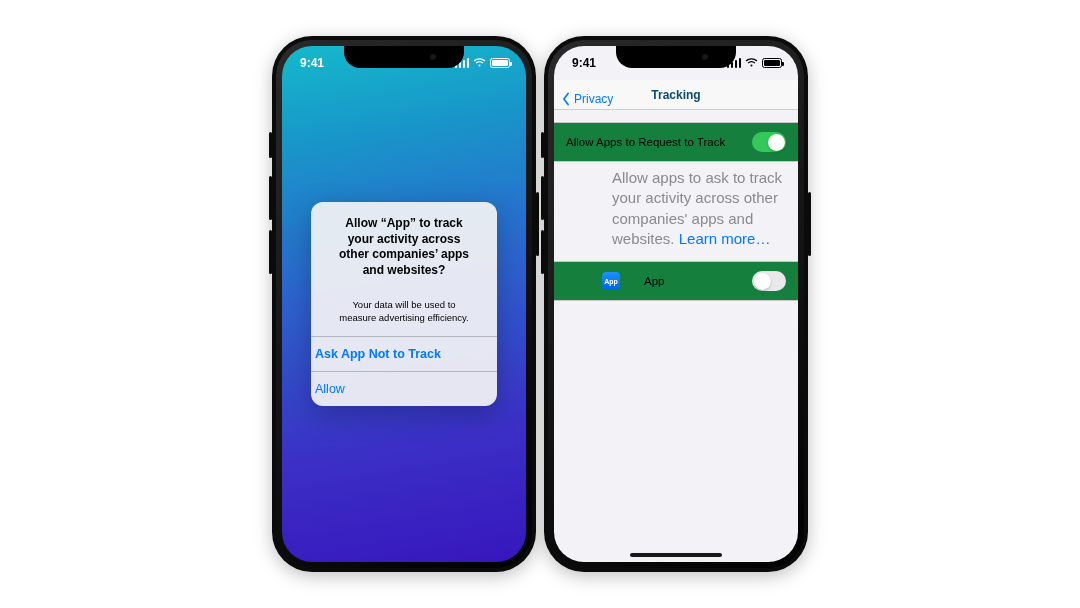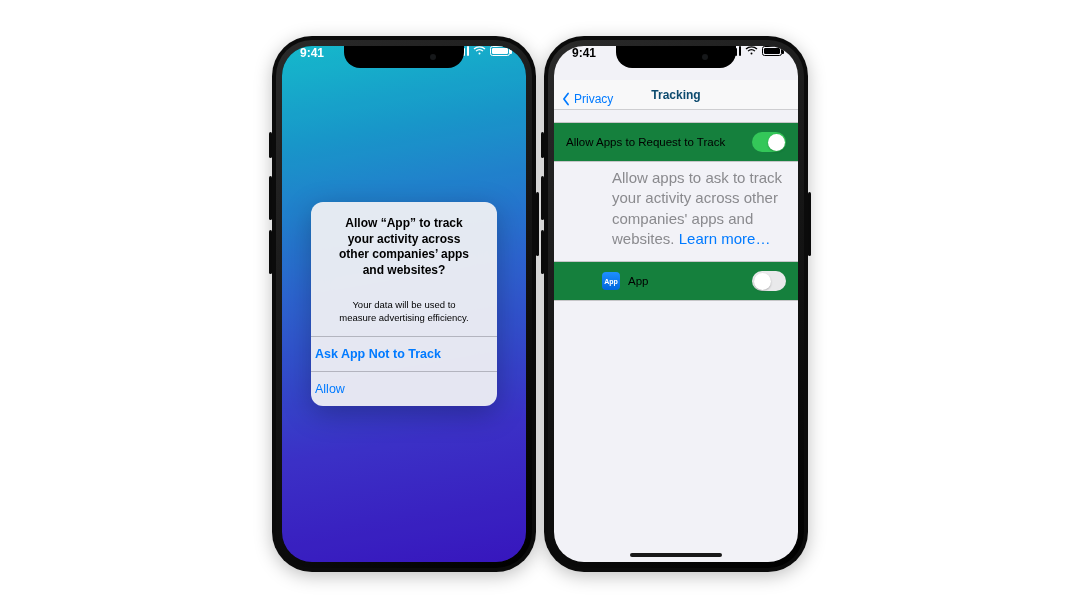--- a/index.html
+++ b/index.html
@@ -19,21 +19,21 @@
   .screen{position:relative;z-index:1;width:100%;height:100%;border-radius:30px;overflow:hidden;background:#000;}
   .notch{position:absolute;z-index:5;top:0;left:50%;transform:translateX(-50%);width:120px;height:22px;background:#000;border-bottom-left-radius:16px;border-bottom-right-radius:16px;}
   .notch::after{content:"";position:absolute;right:28px;top:8px;width:6px;height:6px;border-radius:50%;background:#16181a;}
   .side-btn{position:absolute;background:#0a0a0a;border-radius:2px;}
   .btn-l1{left:-3px;top:96px;width:3px;height:26px;}
   .btn-l2{left:-3px;top:140px;width:3px;height:44px;}
   .btn-l3{left:-3px;top:194px;width:3px;height:44px;}
   .btn-r1{right:-3px;top:156px;width:3px;height:64px;}
 
   
-  .status{position:absolute;top:0;left:0;right:0;height:34px;display:flex;justify-content:space-between;align-items:flex-start;padding:0 16px 0 18px;font-size:12px;font-weight:600;z-index:4;}
+  .status{position:absolute;top:0;left:0;right:0;height:34px;display:flex;justify-content:space-between;align-items:center;padding:0 16px 0 18px;font-size:12px;font-weight:600;z-index:4;}
   .status .right{display:flex;align-items:center;gap:4px;}
   .status.light{color:#fff;}
   .status.dark{color:#000;}
   .sig{display:flex;align-items:flex-end;gap:1.5px;}
   .sig i{width:2.5px;background:currentColor;border-radius:1px;display:block;}
   .sig i:nth-child(1){height:4px;} .sig i:nth-child(2){height:6px;} .sig i:nth-child(3){height:8px;} .sig i:nth-child(4){height:10px;}
   .wifi{width:13px;height:10px;position:relative;}
   .wifi svg{display:block;}
   .batt{width:20px;height:10px;border:1px solid currentColor;border-radius:2.5px;position:relative;}
   .batt::after{content:"";position:absolute;right:-3px;top:2.5px;width:2px;height:4px;background:currentColor;border-radius:0 1px 1px 0;}
@@ -52,21 +52,21 @@
   
   .settings-bg{position:absolute;inset:0;background:var(--ios-bg);}
   .nav{position:absolute;top:34px;left:0;right:0;height:30px;display:flex;align-items:center;justify-content:center;border-bottom:0.5px solid rgba(60,60,67,.22);background:#f8f8f9;}
   .nav-title{font-size:12px;font-weight:600;color:#0c4a6e;}
   .nav-back{position:absolute;left:6px;top:4px;height:100%;display:flex;align-items:center;gap:2px;color:var(--ios-blue);font-size:12px;cursor:pointer;}
   .nav-back svg{width:12px;height:14px;}
   .content{position:absolute;top:64px;left:0;right:0;bottom:0;overflow:hidden;}
 
   .group{margin-top:12px;}
   .cell{background:#15803d;border-top:0.5px solid var(--ios-sep);border-bottom:0.5px solid var(--ios-sep);padding:9px 12px;display:flex;align-items:center;justify-content:space-between;font-size:11.5px;color:#000;}
-  .cell .left{display:flex;align-items:center;gap:8px;padding-left:36px;}
+  .cell .left{display:flex;align-items:center;gap:24px;padding-left:36px;}
   .footer-note{padding:6px 12px 0;font-size:15px;line-height:1.35;color:var(--ios-gray-text);margin-left:46px;}
   .footer-note a{color:var(--ios-blue);text-decoration:none;}
 
   .app-icon{width:18px;height:18px;border-radius:4px;background:linear-gradient(180deg,#1e90ff,#0066dd);display:flex;align-items:center;justify-content:center;color:#fff;font-size:7px;font-weight:600;}
 
   
   .toggle{width:34px;height:20px;border-radius:10px;position:relative;transition:.15s;cursor:pointer;}
   .toggle .knob{position:absolute;top:1.5px;width:17px;height:17px;border-radius:50%;background:#fff;box-shadow:0 1px 2px rgba(0,0,0,.25);transition:.15s;}
   .toggle.on{background:var(--ios-green);} .toggle.on .knob{right:1.5px;}
   .toggle.off{background:#e9e9eb;} .toggle.off .knob{left:1.5px;}

